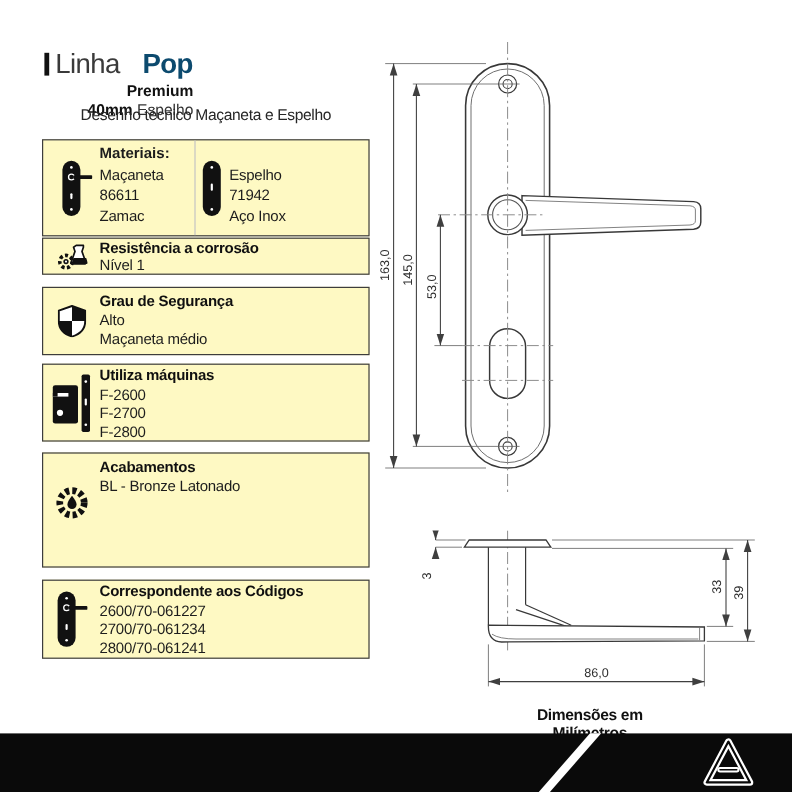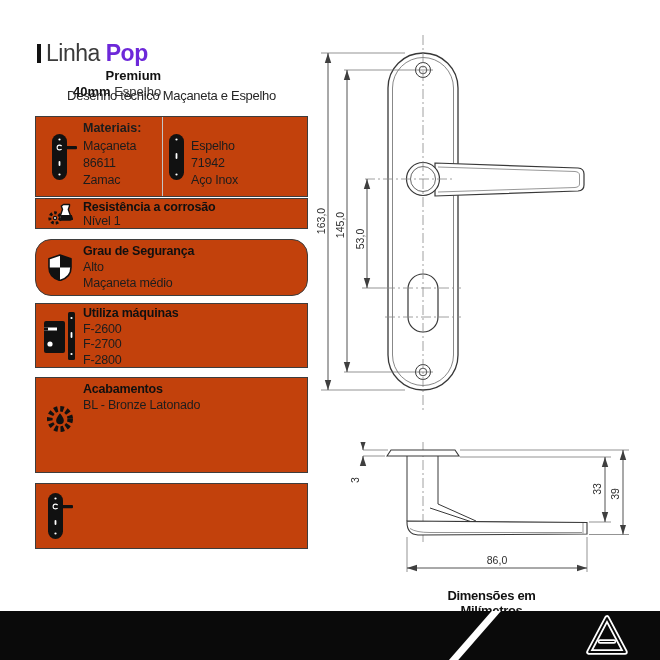--- a/index.html
+++ b/index.html
@@ -7,45 +7,45 @@
     width:660px;height:660px;background:#ffffff;
     font-family:"Liberation Sans", sans-serif;color:#1c1c1c;
     position:relative;overflow:hidden;
   }
   .stage{position:absolute;inset:0;width:660px;height:660px;text-decoration:underline;}
 
   
   .brand{position:absolute;left:37px;top:40px;display:inline-block;text-align:right;}
   .brand-line1{display:flex;align-items:center;font-size:23px;letter-spacing:-0.5px;color:#3a3a3a;}
   .brand-bar{width:4px;height:19px;background:#111;margin-right:5px;}
-  .brand-name{font-weight:700;color:#6d28d9;margin-left:6px;}
+  .brand-name{font-weight:700;color:#0c4a6e;margin-left:19px;}
   .brand-tier{font-size:13px;font-weight:700;color:#111;margin-top:1px;}
   .brand-size{font-size:13px;color:#333;margin-top:1px;}
   .brand-size b{color:#111;margin-left:36px;}
   .subtitle{
     position:absolute;left:35px;top:88px;width:273px;text-align:center;
     font-size:13px;letter-spacing:-0.3px;color:#262626;
   }
 
   
   .spec{
     position:absolute;left:35px;width:273px;border:1px solid #3d3d3d;
-    background:#c2410c;box-sizing:border-box;
+    background:#fef9c3;box-sizing:border-box;
   }
   .icon-col{position:absolute;left:0;top:0;bottom:0;width:47px;
     display:flex;align-items:center;justify-content:center;}
   .icon-col.at-top{align-items:flex-start;}
   .spec .content{margin-left:47px;padding-top:3px;font-size:12.5px;line-height:16px;
     letter-spacing:-0.2px;color:#1d1d1d;}
   .spec .title{font-weight:700;color:#101010;}
 
   #box-materials{top:116px;height:81px;}
   #box-corrosion{top:198px;height:31px;}
   #box-corrosion .content{padding-top:1px;line-height:14px;}
-  #box-security{top:239px;height:57px;border-radius:16px;}
+  #box-security{top:239px;height:57px;}
   #box-machines{top:303px;height:65px;}
   #box-machines .content{padding-top:2px;line-height:15.5px;}
   #box-finishes{top:377px;height:96px;}
   #box-codes{top:483px;height:66px;}
   #box-codes .content{padding-top:2px;line-height:15.5px;}
 
   
   .mat-title{position:absolute;left:47px;top:4px;font-weight:700;font-size:12.5px;}
   .mat-icon1{position:absolute;left:15px;top:16px;}
   .mat-text1{position:absolute;left:47px;top:21px;font-size:12.5px;line-height:17px;letter-spacing:-0.2px;}
@@ -182,20 +182,26 @@
     <div class="icon-col">
       <svg width="26" height="50" viewBox="0 0 26 48">
         <rect x="1" y="1" width="15" height="46" rx="7.5" fill="#111"></rect>
         <circle cx="8.5" cy="6.5" r="1.1" fill="#fff"></circle>
         <circle cx="8.5" cy="14.5" r="2.4" fill="none" stroke="#fff" stroke-width="1.1"></circle>
         <rect x="10" y="13" width="16" height="3.2" rx="1" fill="#111"></rect>
         <rect x="7.6" y="28" width="1.8" height="5" rx="0.9" fill="#fff"></rect>
         <circle cx="8.5" cy="41.5" r="1.1" fill="#fff"></circle>
       </svg>
     </div>
+    <div class="content">
+      <div class="title">Correspondente aos Códigos</div>
+      <div>2600/70-061227</div>
+      <div>2700/70-061234</div>
+      <div>2800/70-061241</div>
+    </div>
   </div>
 
   <svg class="front-svg" width="340" height="410" viewBox="0 0 340 410">
     <defs>
       <marker id="arrF" viewBox="0 0 10 8" refX="10" refY="4" markerWidth="10" markerHeight="8" markerUnits="userSpaceOnUse" orient="auto-start-reverse">
         <path d="M0 0.8 L10 4 L0 7.2 Z" fill="#3f3f3f"></path>
       </marker>
     </defs>
 
     <g>

